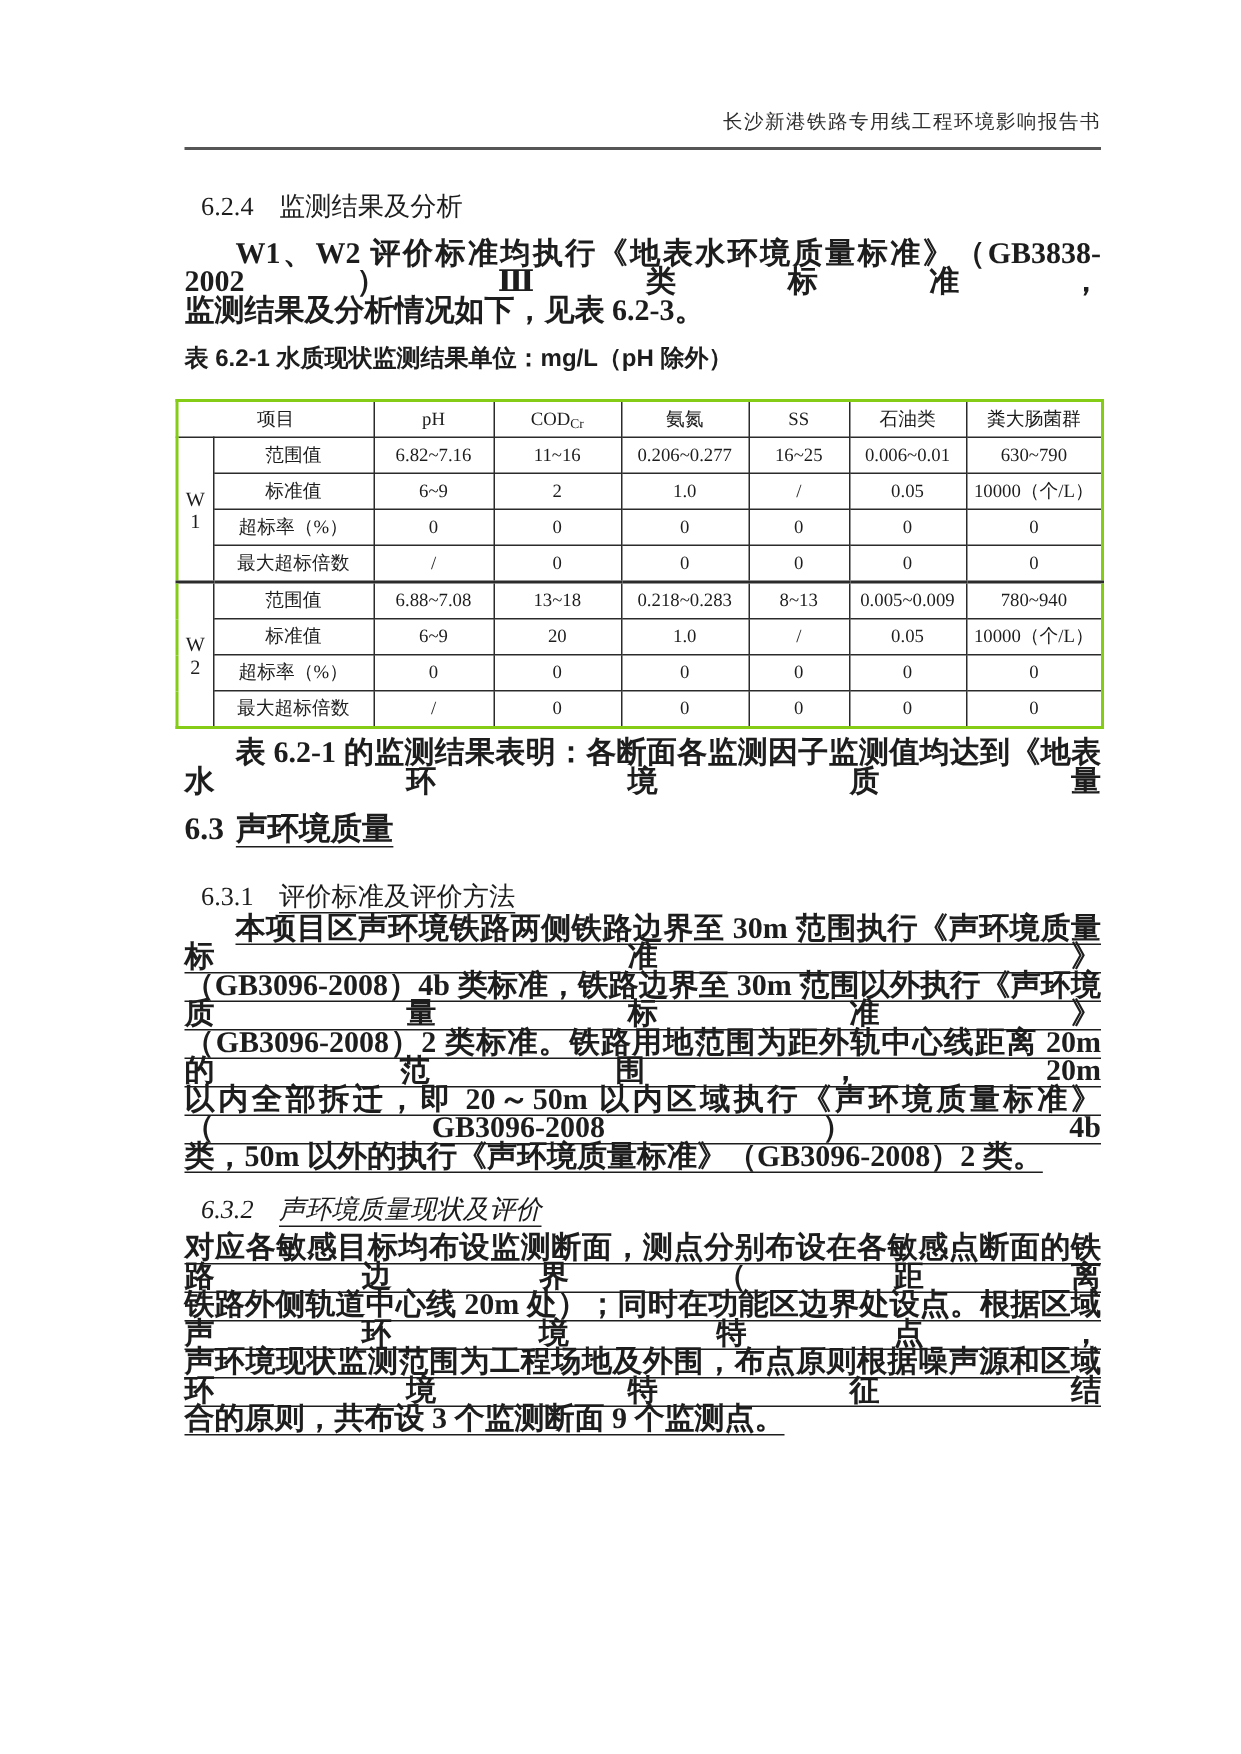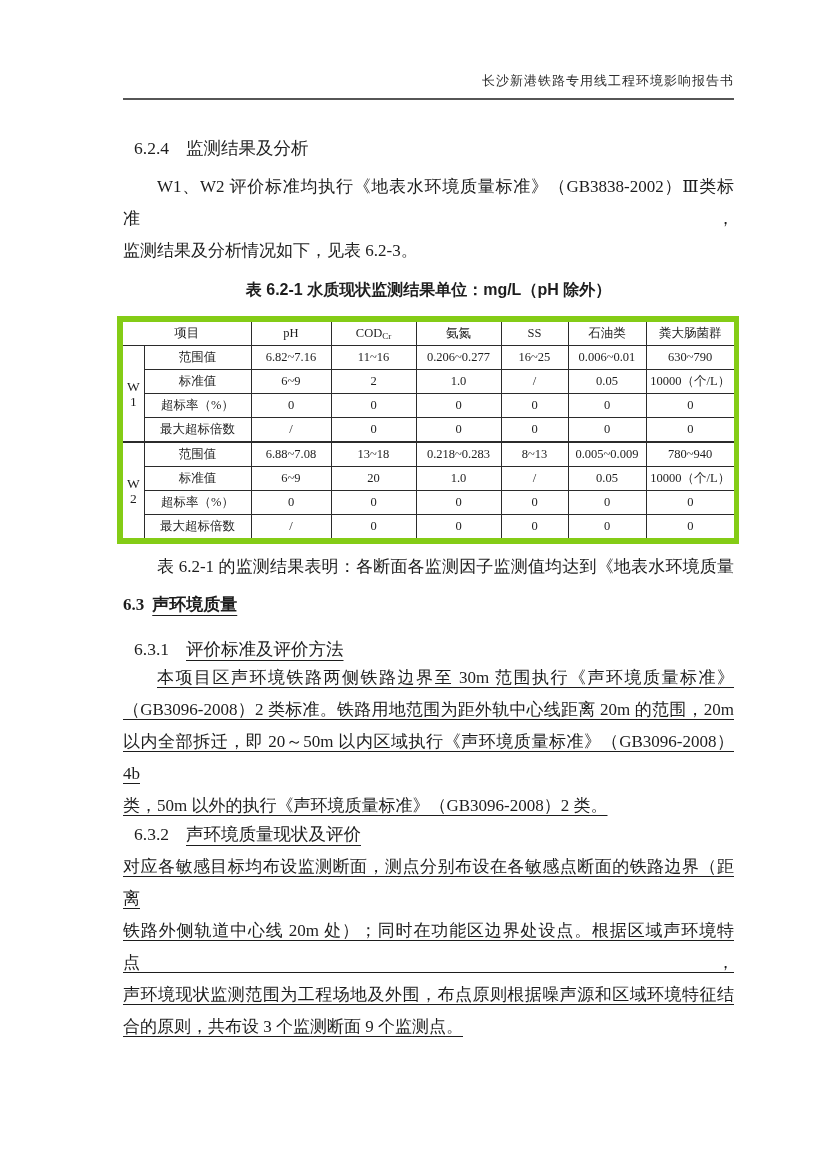--- a/index.html
+++ b/index.html
@@ -28,48 +28,47 @@
   .h-sub {
     font-size:17.5px;
     margin:25px 0 0 11px;
     line-height:24px;
     font-weight:normal;
   }
   .h-sub .num { margin-right:17px; }
   .h-main {
     font-family:"Liberation Sans","DejaVu Sans",sans-serif;
     font-weight:bold;
-    font-size:17px;
+    font-size:21px;
     margin:9px 0 0 0;
     line-height:25px;
   }
   .h-main .num { margin-right:8px; font-family:"Liberation Serif","DejaVu Serif",serif; }
   .u-title { text-decoration:underline; text-underline-offset:5px; text-decoration-thickness:1px; }
 
   
-  .para { margin:0; font-size:17px; line-height:32px; }
+  .para { margin:0; font-size:20px; line-height:19px;font-weight:bold; }
   .para .line { text-align:justify; text-align-last:justify; }
   .para .line.last { text-align-last:left; }
   .para .line.first { text-indent:34px; }
   .para.ul .line { text-decoration:underline; text-underline-offset:4px; text-decoration-thickness:1px; }
   .p-intro { margin-top:11px; }
   .p-conclusion { margin-top:7px; }
   .p-standard { margin-top:1px; }
   .p-method { margin-top:5px; }
-  .h-624 { margin-top:36px; }
-  .h-632 { margin-top:0; }
+  .h-624 { margin-top:25px; }
+  .h-632 { margin-top:13px;font-style:italic; }
 
   
   .table-caption {
     font-family:"Liberation Sans","DejaVu Sans",sans-serif;
     font-weight:bold;
     font-size:16px;
     margin-top:10px;
     line-height:25px;
-    text-align:center;
   }
 
   
   table.wq {
     border-collapse:collapse;
     table-layout:fixed;
     width:617px;
     margin:14px 0 0 -6px;
     font-size:12.5px;
     color:#1d1d1d;
@@ -77,21 +76,21 @@
   table.wq th, table.wq td {
     border:1px solid #2b2b2b;
     text-align:center;
     vertical-align:middle;
     height:23px;
     padding:0 2px;
     font-weight:normal;
     overflow:hidden;
     white-space:nowrap;
   }
-  table.wq { border:6px solid #84cc16; }
+  table.wq { border:2px solid #84cc16; }
   table.wq thead th { border-bottom:1.5px solid #2b2b2b; }
   table.wq tbody.grp2 tr:first-child th,
   table.wq tbody.grp2 tr:first-child td { border-top:2px solid #2b2b2b; }
   table.wq .wlabel { font-size:13.5px; line-height:15px; }
   table.wq sub { font-size:9px; vertical-align:-2px; }
 </style>
 </head>
 <body>
 
 <div class="page">
@@ -221,20 +220,21 @@
     <div class="h-main">
       <span class="num">6.3</span><span class="u-title">声环境质量</span>
     </div>
 
     <div class="h-sub" style="margin-top:20px;">
       <span class="num">6.3.1</span><span class="u-title">评价标准及评价方法</span>
     </div>
 
     <div class="para ul p-standard">
       <div class="line first">本项目区声环境铁路两侧铁路边界至 30m 范围执行《声环境质量标准》</div>
+      <div class="line">（GB3096-2008）4b 类标准，铁路边界至 30m 范围以外执行《声环境质量标准》</div>
       <div class="line">（GB3096-2008）2 类标准。铁路用地范围为距外轨中心线距离 20m 的范围，20m</div>
       <div class="line">以内全部拆迁，即 20～50m 以内区域执行《声环境质量标准》（GB3096-2008）4b</div>
       <div class="line last">类，50m 以外的执行《声环境质量标准》（GB3096-2008）2 类。</div>
     </div>
 
     <div class="h-sub h-632">
       <span class="num">6.3.2</span><span class="u-title">声环境质量现状及评价</span>
     </div>
 
     <div class="para ul p-method">

